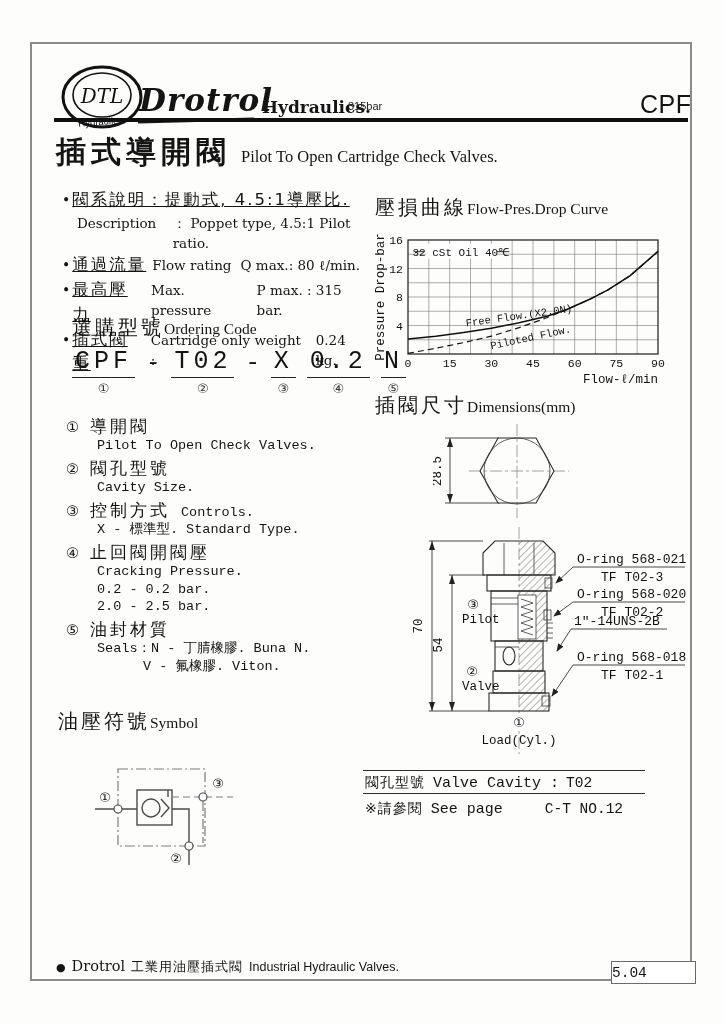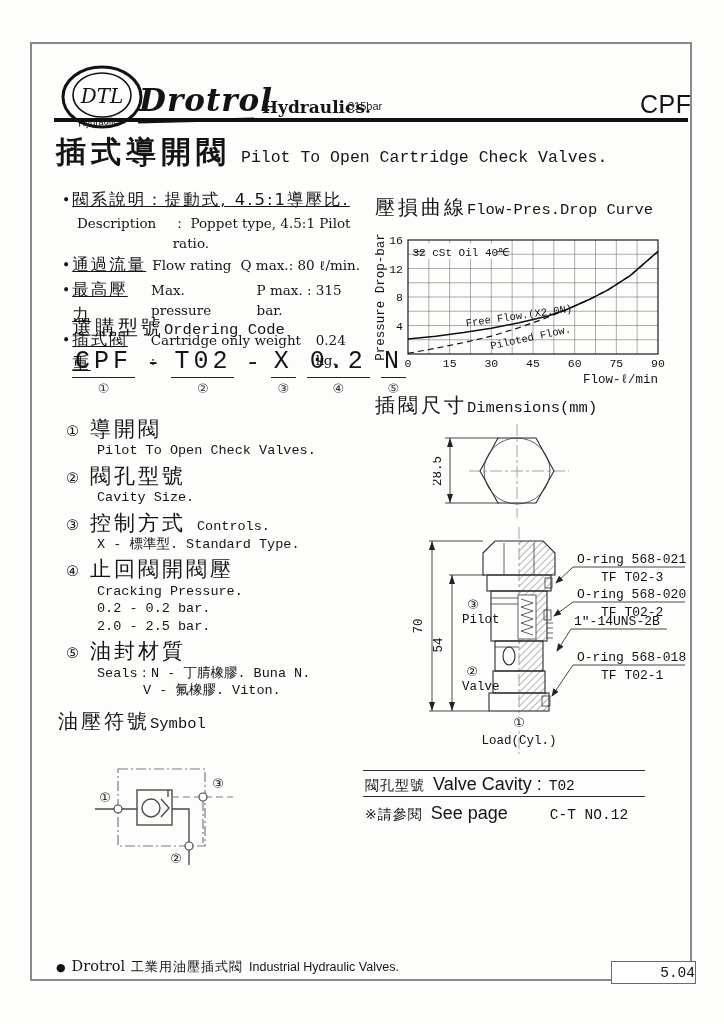--- a/index.html
+++ b/index.html
@@ -3,21 +3,21 @@
 <meta charset="utf-8">
 <style>
   html,body{margin:0;padding:0;}
   body{
     width:724px;height:1024px;position:relative;background:#fdfdfc;color:#141414;
     font-family:"DejaVu Serif",serif;overflow:hidden;
   }
   .abs{position:absolute;}
   .frame{left:30px;top:42px;width:662px;height:939px;border:2px solid #8a8a8a;box-sizing:border-box;}
   .zh{font-family:"DejaVu Sans",sans-serif;}
-  .mono{font-family:Liberation Mono, monospace;}
+  .mono{font-family:Liberation Serif, serif;}
   
   .brand{left:139px;top:82px;font-family:"DejaVu Serif",serif;font-style:italic;font-weight:bold;font-size:31px;letter-spacing:1px;}
   .brand-underline{left:138px;top:119px;width:116px;height:3px;background:#151515;transform:rotate(-1.6deg);}
   .brand-suffix{left:262px;top:97px;font-family:"DejaVu Serif",serif;font-weight:bold;font-size:17px;}
   .pressure-note{left:348px;top:100px;font-family:"Liberation Sans",sans-serif;font-size:11px;color:#222;}
   .series-code{left:640px;top:90px;font-family:"Liberation Sans",sans-serif;font-size:25px;letter-spacing:.5px;}
   .thick-rule{left:54px;top:118px;width:634px;height:4px;background:#101010;}
   
   .page-title{left:56px;top:132px;display:flex;align-items:baseline;gap:10px;}
   .page-title .tzh{font-size:30px;letter-spacing:5px;font-weight:bold;}
@@ -39,21 +39,21 @@
   .ord-head{left:72px;top:314px;justify-content:space-between;}
   .ord-code{left:72px;top:348px;display:flex;align-items:flex-start;gap:11px;}
   .seg{display:flex;flex-direction:column;align-items:center;}
   .seg .code{font-family:"Liberation Mono",monospace;font-size:25px;letter-spacing:4px;line-height:1.15;border-bottom:1.5px solid #222;padding:0 3px;}
   .seg .num{font-family:"DejaVu Sans",sans-serif;font-size:13px;margin-top:3px;color:#333;}
   .sep{font-family:"Liberation Mono",monospace;font-size:24px;padding-top:1px;}
   
   .speclist{left:66px;top:416px;width:306px;}
   .item .head{display:flex;align-items:baseline;gap:11px;line-height:1.25;}
   .item .cnum{font-family:"DejaVu Sans",sans-serif;font-size:14.5px;}
-  .item .czh{font-size:21px;letter-spacing:3px;}
+  .item .czh{font-size:17px;letter-spacing:3px;}
   .item .csuf{font-family:"Liberation Mono",monospace;font-size:13.5px;}
   .item .eline{font-family:"Liberation Mono",monospace;font-size:13.5px;margin-left:31px;line-height:1.3;}
   .item .opt{font-family:"Liberation Mono",monospace;font-size:13.5px;margin-left:31px;line-height:1.3;}
   .item .opt.indent2{margin-left:77px;}
   .item{margin-bottom:3px;}
   
   .chart-head{left:375px;top:194px;}
   #chart-svg{left:375px;top:226px;}
   .grid{stroke:#6b6b6b;stroke-width:.55;}
   .axis-box{fill:none;stroke:#1c1c1c;stroke-width:1.2;}
@@ -82,32 +82,32 @@
   #symbol-svg{left:85px;top:757px;}
   .sym-solid{stroke:#4a4a4a;stroke-width:1.4;fill:none;}
   .sym-dash{stroke:#7c7c7c;stroke-width:1.2;fill:none;stroke-dasharray:7 4;}
   .sym-dashdot{stroke:#7c7c7c;stroke-width:1.2;fill:none;stroke-dasharray:10 3 2 3;}
   .sym-node{fill:#fff;stroke:#4a4a4a;stroke-width:1.2;}
   
   .cavtable{left:363px;top:770px;width:282px;}
   .rule{border-top:1.5px solid #2d2d2d;height:0;}
   .trow{display:flex;align-items:baseline;padding:3px 2px 1px 2px;}
   .trow .tzh{font-size:14px;letter-spacing:1px;}
-  .trow .ten{font-family:Liberation Sans, sans-serif;font-size:18px;margin-left:8px;}
+  .trow .ten{font-family:Liberation Mono, monospace;font-size:15px;margin-left:8px;}
   .trow .tval{font-family:"Liberation Mono",monospace;font-size:14.5px;margin-left:7px;}
   .trow.note{padding-top:6px;}
   .trow.note .tval{margin-left:42px;}
   
   .footer{left:56px;top:958px;display:flex;align-items:baseline;gap:6px;}
   .footer .fbullet{font-size:11px;}
   .footer .fbrand{font-size:14.5px;}
   .footer .fzh{font-size:13px;letter-spacing:1px;}
   .footer .fen{font-family:"Liberation Sans",sans-serif;font-size:12.5px;}
   .pagebox{left:611px;top:961px;width:83px;height:21px;border:1.5px solid #6a6a6a;background:#fff;
-    display:flex;align-items:center;justify-content:flex-end;font-family:"Liberation Mono",monospace;font-size:14.5px;}
+    display:flex;align-items:center;justify-content:flex-start;font-family:"Liberation Mono",monospace;font-size:14.5px;}
 </style>
 </head>
 <body>
 
 <div class="abs frame"></div>
 
 <svg class="abs" style="left:58px;top:64px;" width="90" height="68" viewBox="0 0 90 68">
   <ellipse cx="44" cy="33" rx="39" ry="30" fill="none" stroke="#111" stroke-width="3"></ellipse>
   <ellipse cx="44" cy="31" rx="29" ry="22" fill="none" stroke="#111" stroke-width="1.6"></ellipse>
   <text x="44" y="39" text-anchor="middle" font-family="DejaVu Serif, serif" font-style="italic" font-size="20" fill="#111">DTL</text>

